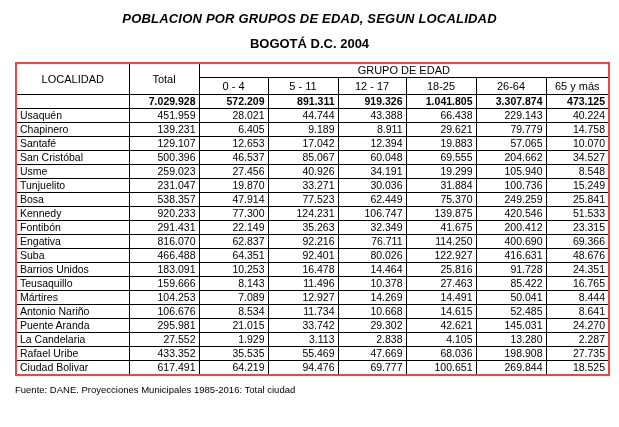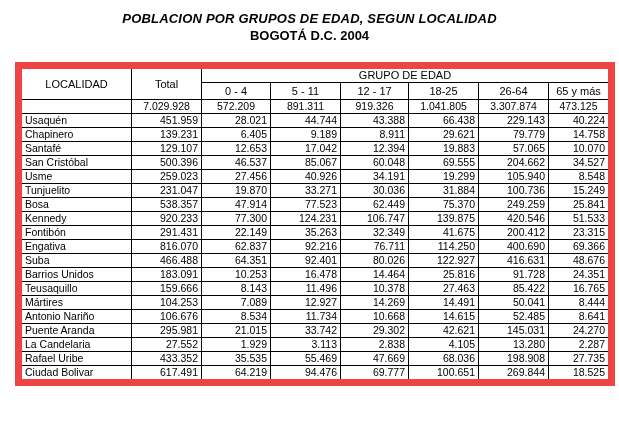--- a/index.html
+++ b/index.html
@@ -18,33 +18,33 @@
   }
   .title {
     margin-top: 11px;
     text-align: center;
     font-size: 13px;
     font-weight: bold;
     font-style: italic;
     letter-spacing: 0.2px;
   }
   .subtitle {
-    margin-top: 2px;
+    margin-top: 10px;
     text-align: center;
     font-size: 13px;
     font-weight: bold;
   }
   table.pop {
     position: absolute;
     left: 15px;
     top: 62px;
     width: 593px;
     border-collapse: collapse;
     table-layout: fixed;
-    border: 7px solid #ef4444;
+    border: 2px solid #ef4444;
     font-size: 10.5px;
   }
   table.pop th, table.pop td {
     border: 1px solid #000000;
     padding: 0 3px;
     height: 13px;
     line-height: 13px;
     overflow: hidden;
     white-space: nowrap;
   }
@@ -59,22 +59,21 @@
   tr.age-row th {
     height: 16px;
   }
   td.loc {
     text-align: left;
   }
   td.num {
     text-align: right;
   }
   tr.totals td {
-    font-weight: normal;
-    text-align: center;
+    font-weight: bold;
   }
   .footer {
     position: absolute;
     left: 15px;
     top: 384px;
     font-size: 9.5px;
     line-height: 12px;
   }
   .footer .indent {
     padding-left: 27px;
@@ -312,15 +311,16 @@
           <td class="num">94.476</td>
           <td class="num">69.777</td>
           <td class="num">100.651</td>
           <td class="num">269.844</td>
           <td class="num">18.525</td>
         </tr>
       </tbody>
   </table>
 
   <div class="footer">
+    <div>Fuente: DANE.  Proyecciones Municipales 1985-2016: Total ciudad</div>
   </div>
 
 </div>
 
 </body></html>

